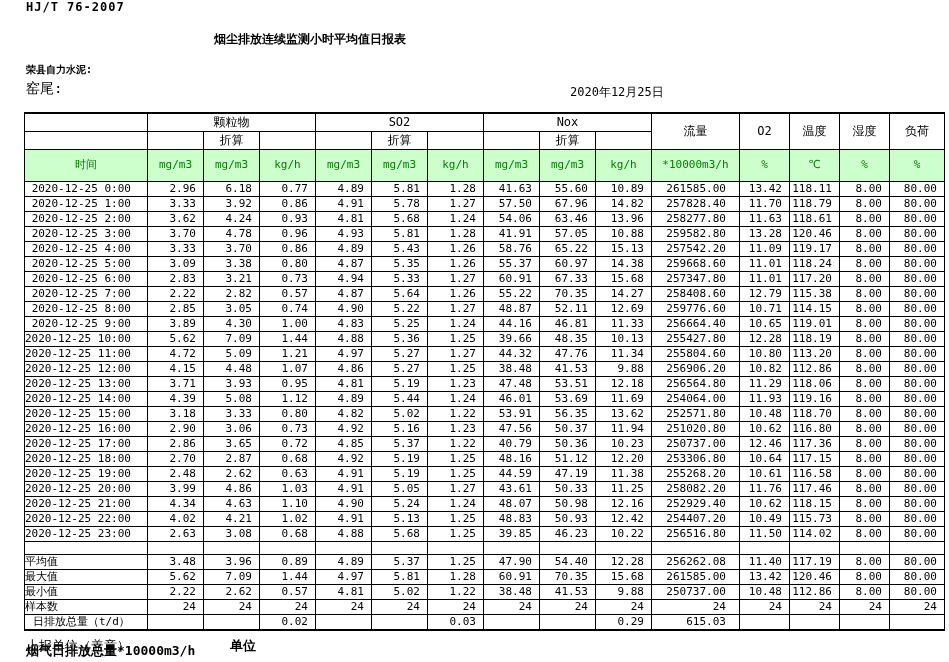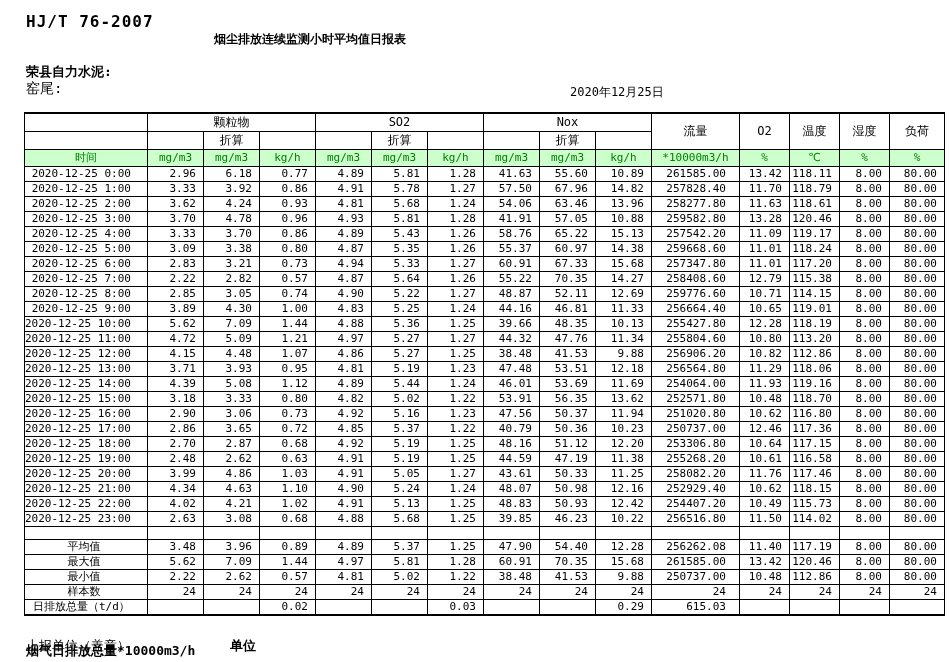--- a/index.html
+++ b/index.html
@@ -4,43 +4,43 @@
 <style>
   * { box-sizing: border-box; }
   html, body { margin: 0; padding: 0; }
   body {
     width: 949px; height: 662px;
     background: #ffffff; color: #000;
     position: relative;
     font-family: "DejaVu Sans Mono", "DejaVu Sans", monospace;
   }
   .abs { position: absolute; white-space: nowrap; }
-  .doc-code   { left: 26px;  top: 12px;  font-weight: bold; font-size: 16px; letter-spacing: 1px; }
+  .doc-code   { left: 26px;  top: 0;  font-weight: bold; font-size: 12px; letter-spacing: 1px; }
   .page-title { left: 214px; top: 31px; font-weight: bold; font-size: 12px; }
-  .company    { left: 26px;  top: 63px; font-weight: bold; font-size: 13px; }
+  .company    { left: 26px;  top: 63px; font-weight: bold; font-size: 10px; }
   .location   { left: 26px;  top: 80px; font-weight: normal; font-size: 14px; }
   .report-date{ left: 570px; top: 84px; font-size: 12px; }
 
   table {
     position: absolute; left: 24px; top: 112px;
     border-collapse: collapse; table-layout: fixed;
     border: 1px solid #000; border-top: 2px solid #000; border-bottom: 2px solid #000;
   }
   td {
     border: 1px solid #000;
     padding: 0; height: 15px; line-height: 14px;
     font-size: 11px; white-space: nowrap; overflow: hidden;
   }
   thead td { text-align: center; }
   tr.h1 td, tr.h2 td { height: 18px; font-size: 12px; }
-  tr.units td { height: 17px; background: #ccffcc; color: #008000; font-size: 11px; }
+  tr.units td { height: 32px; background: #ccffcc; color: #008000; font-size: 11px; }
   td.time       { text-align: right; padding-right: 16px; }
   td.num        { text-align: right; padding-right: 7px; }
   td.num.flow   { padding-right: 13px; }
-  td.sum-label  { text-align: center; padding-right: 4px; }
+  td.sum-label  { text-align: left; padding-right: 4px; }
   td.total-label{ text-align: left;  padding-left: 8px; font-size: 11px; }
   tr.spacer td  { height: 13px; }
 
   .flow-note   { left: 26px;  top: 642px; font-weight: bold; font-size: 13px; }
   .report-unit { left: 26px;  top: 637px; font-weight: normal; font-size: 13px; }
   .unit-label  { left: 230px; top: 637px; font-weight: bold; font-size: 13px; }
 </style>
 </head>
 <body>
 

